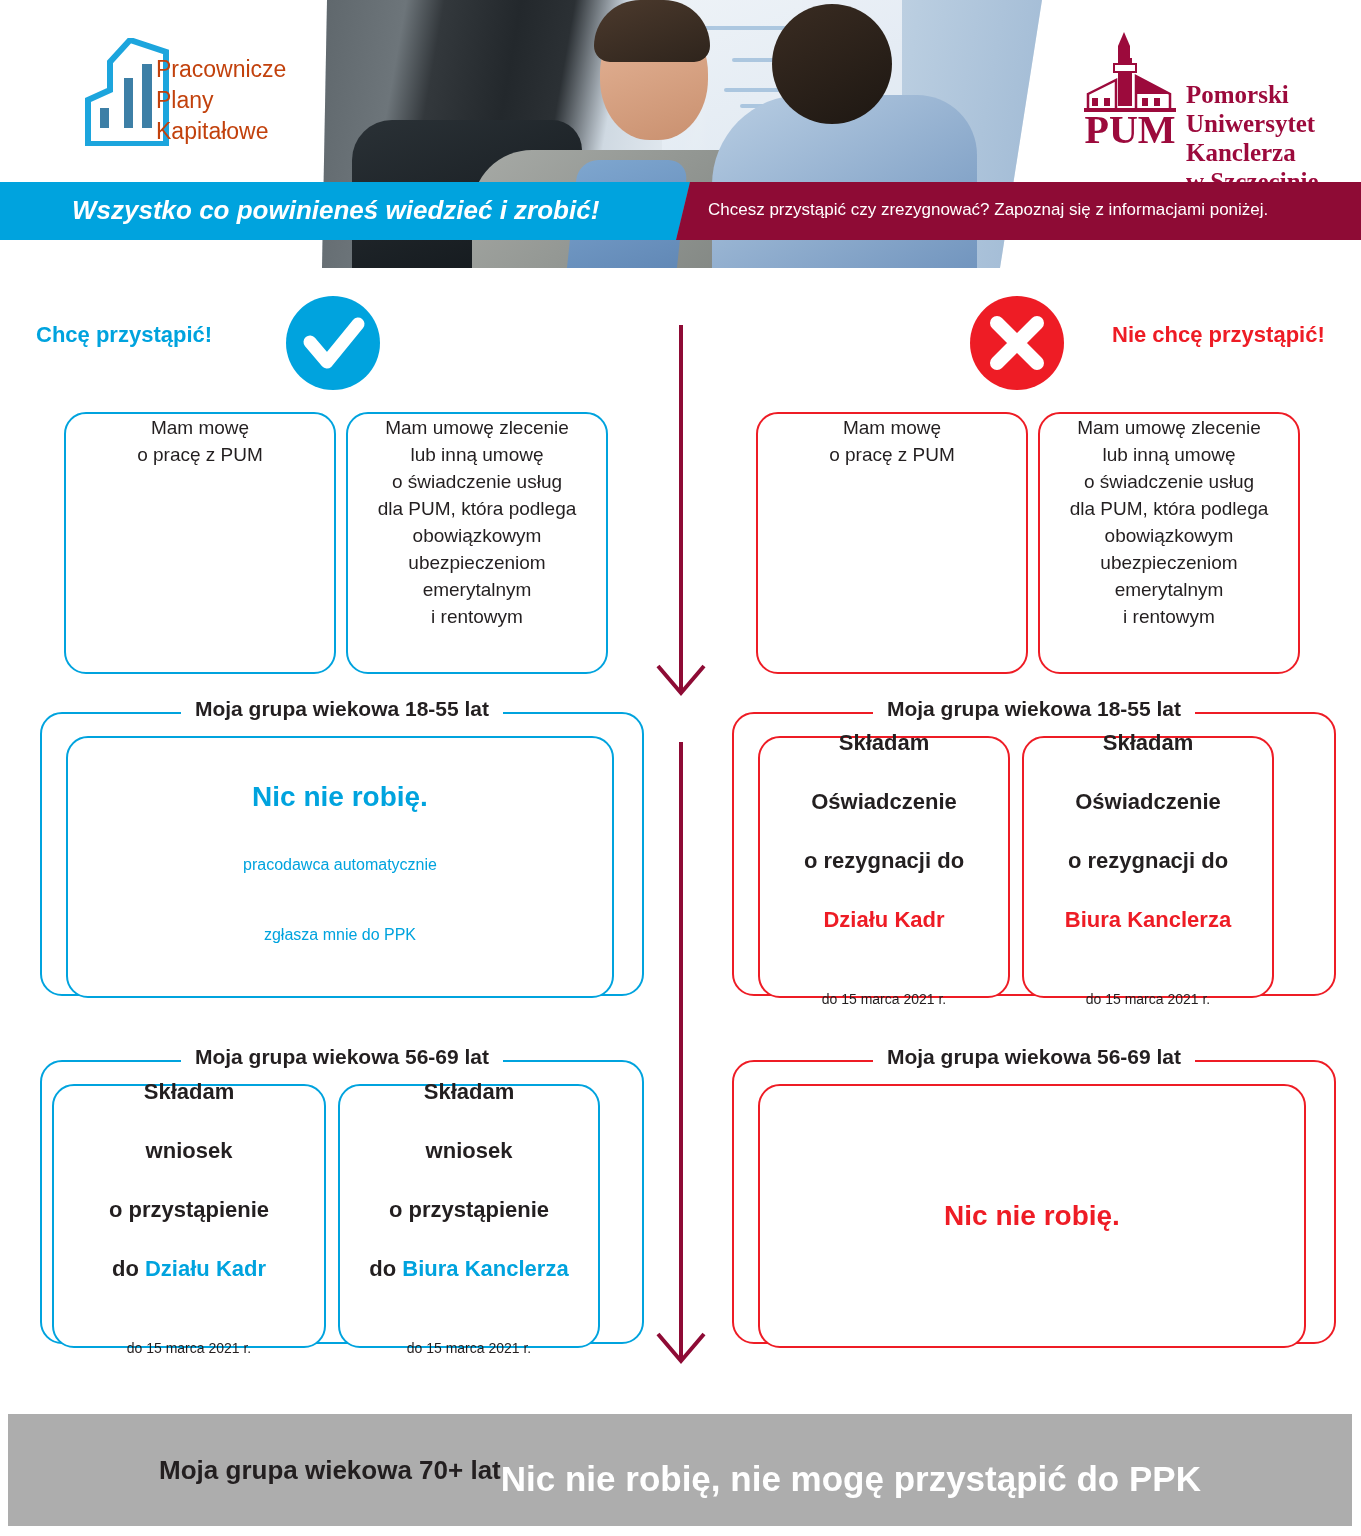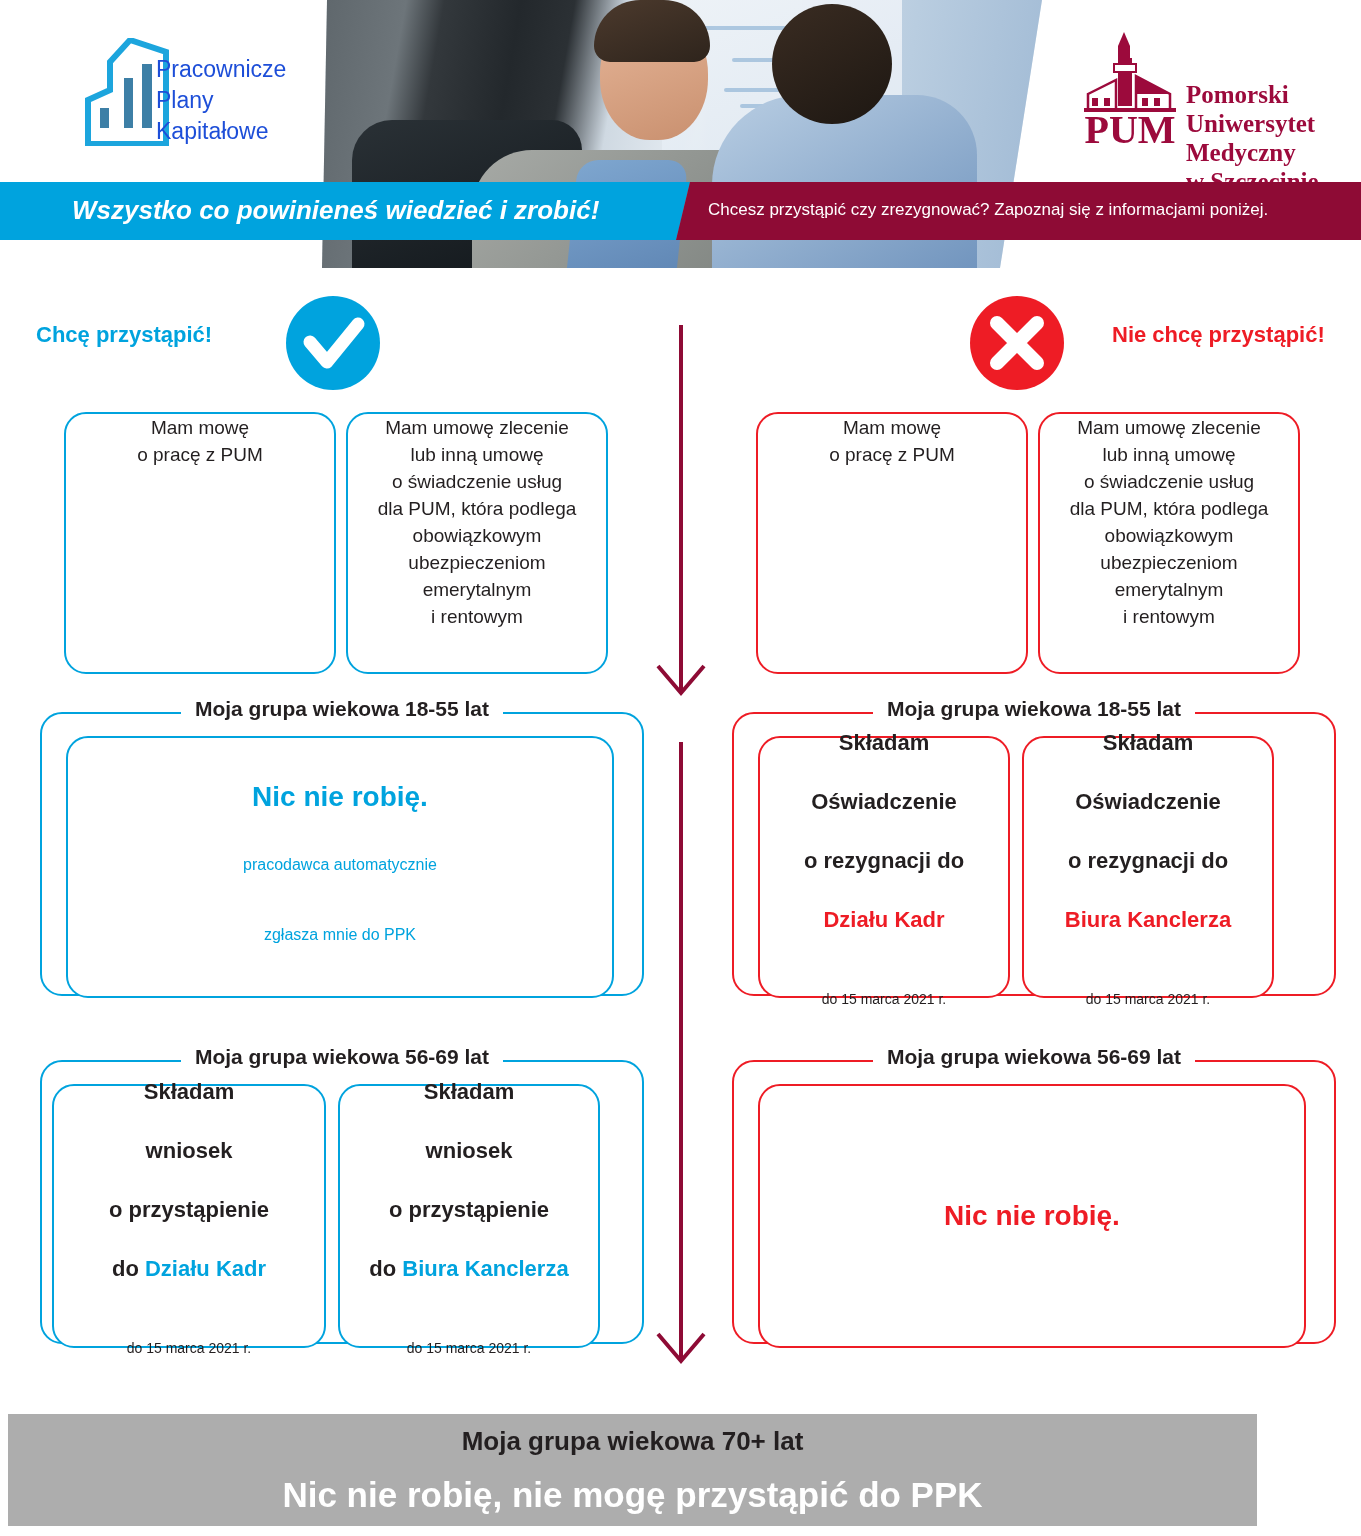--- a/index.html
+++ b/index.html
@@ -38,21 +38,21 @@
      background:linear-gradient(160deg,#e7b79a,#c9906f);}
   .photo .hair{position:absolute;left:272px;top:0px;width:116px;height:62px;border-radius:58px 58px 20px 20px;
      background:linear-gradient(160deg,#4c3a2d,#2e241c);}
   .photo .back-head{position:absolute;left:450px;top:4px;width:120px;height:120px;border-radius:50%;
      background:linear-gradient(150deg,#3a2c22,#1d1712);}
   .photo .back-body{position:absolute;left:390px;top:95px;width:265px;height:185px;border-radius:90px 60px 0 0;
      background:linear-gradient(150deg,#b9cee3,#6f93bd);}
 
   .logo-ppk{position:absolute;left:80px;top:38px;width:245px;height:120px;}
   .logo-ppk .mark{position:absolute;left:0;top:0;width:92px;height:108px;}
-  .logo-ppk .txt{position:absolute;left:76px;top:16px;color:#1d4ed8;font-size:23px;line-height:31px;white-space:nowrap;}
+  .logo-ppk .txt{position:absolute;left:76px;top:16px;color:#c2410c;font-size:23px;line-height:31px;white-space:nowrap;}
 
   .logo-pum{position:absolute;left:1078px;top:22px;width:240px;height:140px;}
   .logo-pum .castle{position:absolute;left:0;top:6px;width:104px;height:120px;}
   .logo-pum .pumtxt{position:absolute;left:108px;top:14px;color:#9c0a3c;font-family:"Liberation Serif",serif;
      font-weight:bold;font-size:25px;line-height:29px;white-space:nowrap;margin-top:44px;}
 
   
   .banner{position:absolute;left:0;top:182px;width:1361px;height:58px;}
   .banner .blue{position:absolute;left:0;top:0;width:690px;height:58px;background:#00a3de;
      clip-path:polygon(0 0,690px 0,676px 58px,0 58px);}
@@ -109,22 +109,22 @@
   .stepline{font-weight:bold;font-size:22px;line-height:31px;color:#231f20;}
   .gap{height:26px;}
   .dateline{font-weight:normal;font-size:14px;color:#231f20;}
   .accent-blue{color:#00a3de;}
   .accent-red{color:#ee1c25;}
 
   
   .arrows{position:absolute;left:0;top:0;width:1361px;height:1420px;pointer-events:none;}
 
   
-  .footer{position:absolute;left:8px;top:1414px;width:1249px;height:112px;background:#adadad;
-     display:flex;flex-direction:column;align-items:center;justify-content:center;}
+  .footer{position:absolute;left:8px;top:1414px;width:1344px;height:112px;background:#adadad;
+     display:flex;flex-direction:row;align-items:center;justify-content:center;}
   .footer .f1{font-weight:bold;font-size:26px;color:#231f20;}
   .footer .f2{font-weight:bold;font-size:35px;color:#ffffff;margin-top:18px;}
 </style>
 </head>
 <body>
 
 <div class="stage">
 
   <div class="header">
 
@@ -180,21 +180,21 @@
             <rect x="64" y="70" width="6" height="8"></rect>
             <rect x="76" y="70" width="6" height="8"></rect>
             <rect x="6" y="80" width="92" height="4"></rect>
           </g>
           <text x="52" y="115" text-anchor="middle" font-family="Liberation Serif, serif" font-size="40" font-weight="bold" fill="#9c0a3c">PUM</text>
         </svg>
       </div>
       <div class="pumtxt">
         <div>Pomorski</div>
         <div>Uniwersytet</div>
-        <div>Medyczny</div>
+        <div>Kanclerza</div>
         <div>w Szczecinie</div>
       </div>
     </div>
   </div>
 
   <div class="banner">
     <div class="blue">
       <span>Wszystko co powinieneś wiedzieć i zrobić!</span>
     </div>
     <div class="red">

